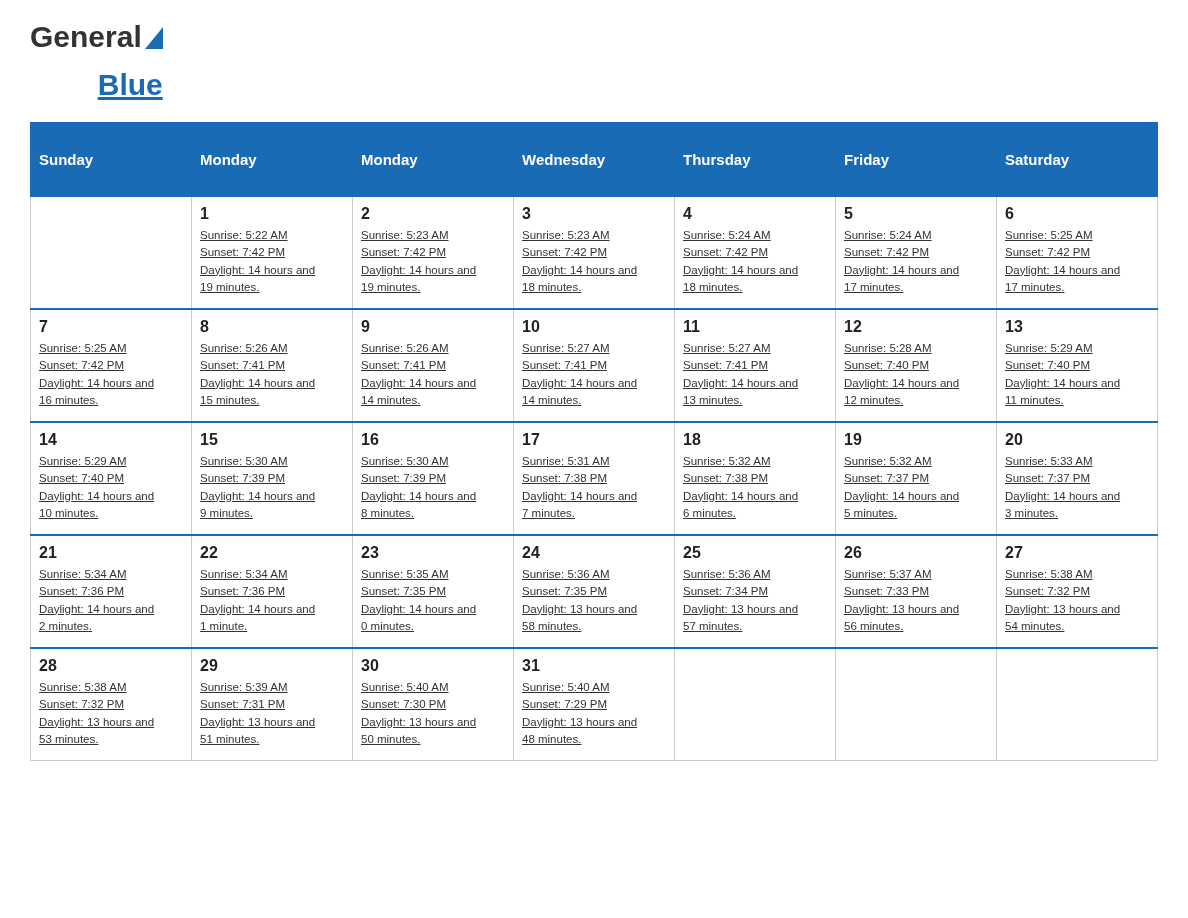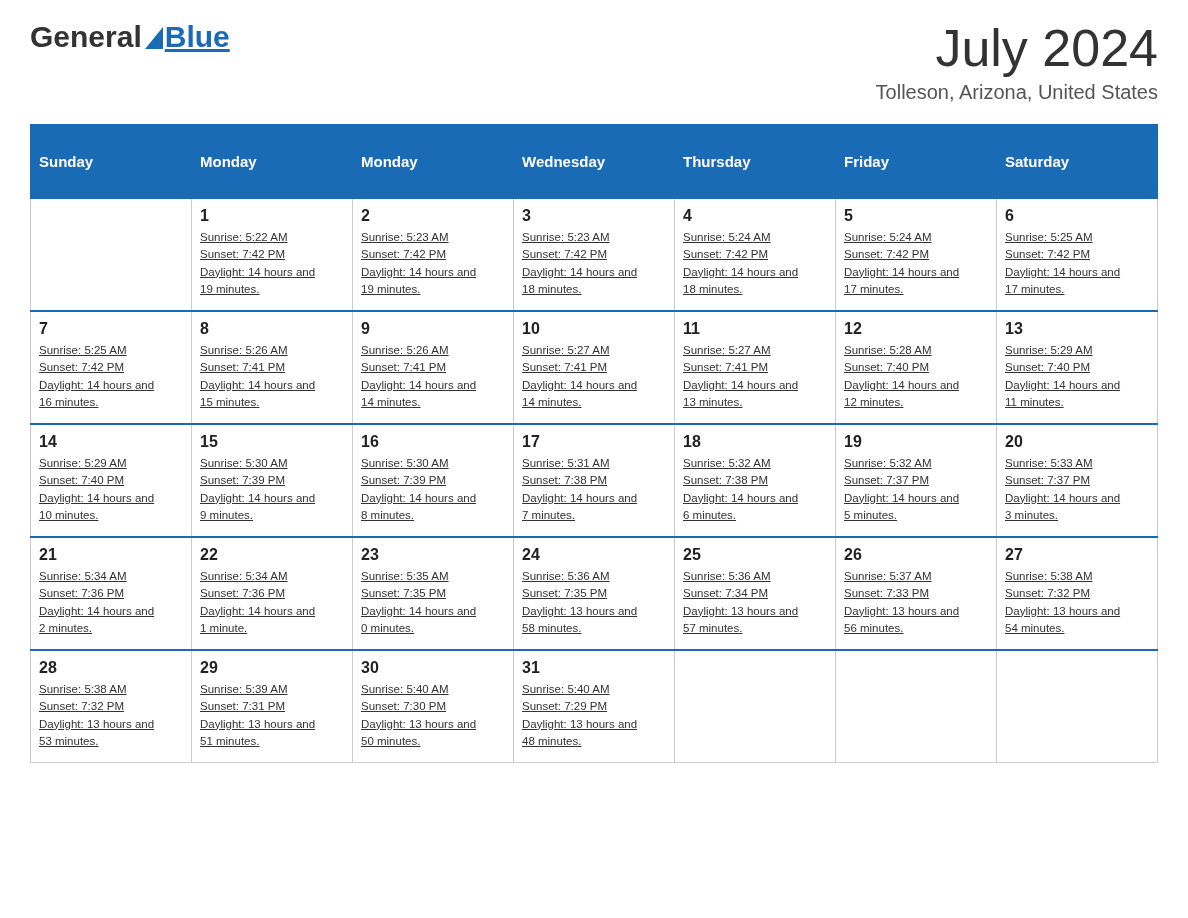--- a/index.html
+++ b/index.html
@@ -65,22 +65,23 @@
       text-decoration: underline;
     }
     .empty-cell {
       background: #ffffff;
     }
     .row-border td {
       border-top: 2px solid #1a6bb5;
     }
     .logo-wrapper {
       display: flex;
-      flex-direction: row;
+      flex-direction: column;
       align-items: flex-end;
+      gap: 14px;
     }
     .logo-row1 {
       display: flex;
       align-items: baseline;
     }
   </style>
 </head>
 <body>
 
 <div class="header">
@@ -90,24 +91,20 @@
       <span style="display:inline-block;margin-left:3px;position:relative;top:2px;">
         <svg width="18" height="22" viewBox="0 0 18 22">
             <polygon points="0,22 18,22 18,0" fill="#1a6bb5"></polygon>
           </svg>
       </span>
     </div>
     <div>
       <span style="font-size:30px;font-weight:bold;color:#1a6bb5;margin-left:2px;text-decoration:underline;">Blue</span>
     </div>
   </div>
-  <div class="title-block">
-    <div class="month-year">July 2024</div>
-    <div class="location">Tolleson, Arizona, United States</div>
-  </div>
 </div>
 
 <table class="calendar">
   <thead>
     <tr>
 
     <th>Sunday</th>
         <th>Monday</th>
         <th>Monday</th>
         <th>Wednesday</th>

